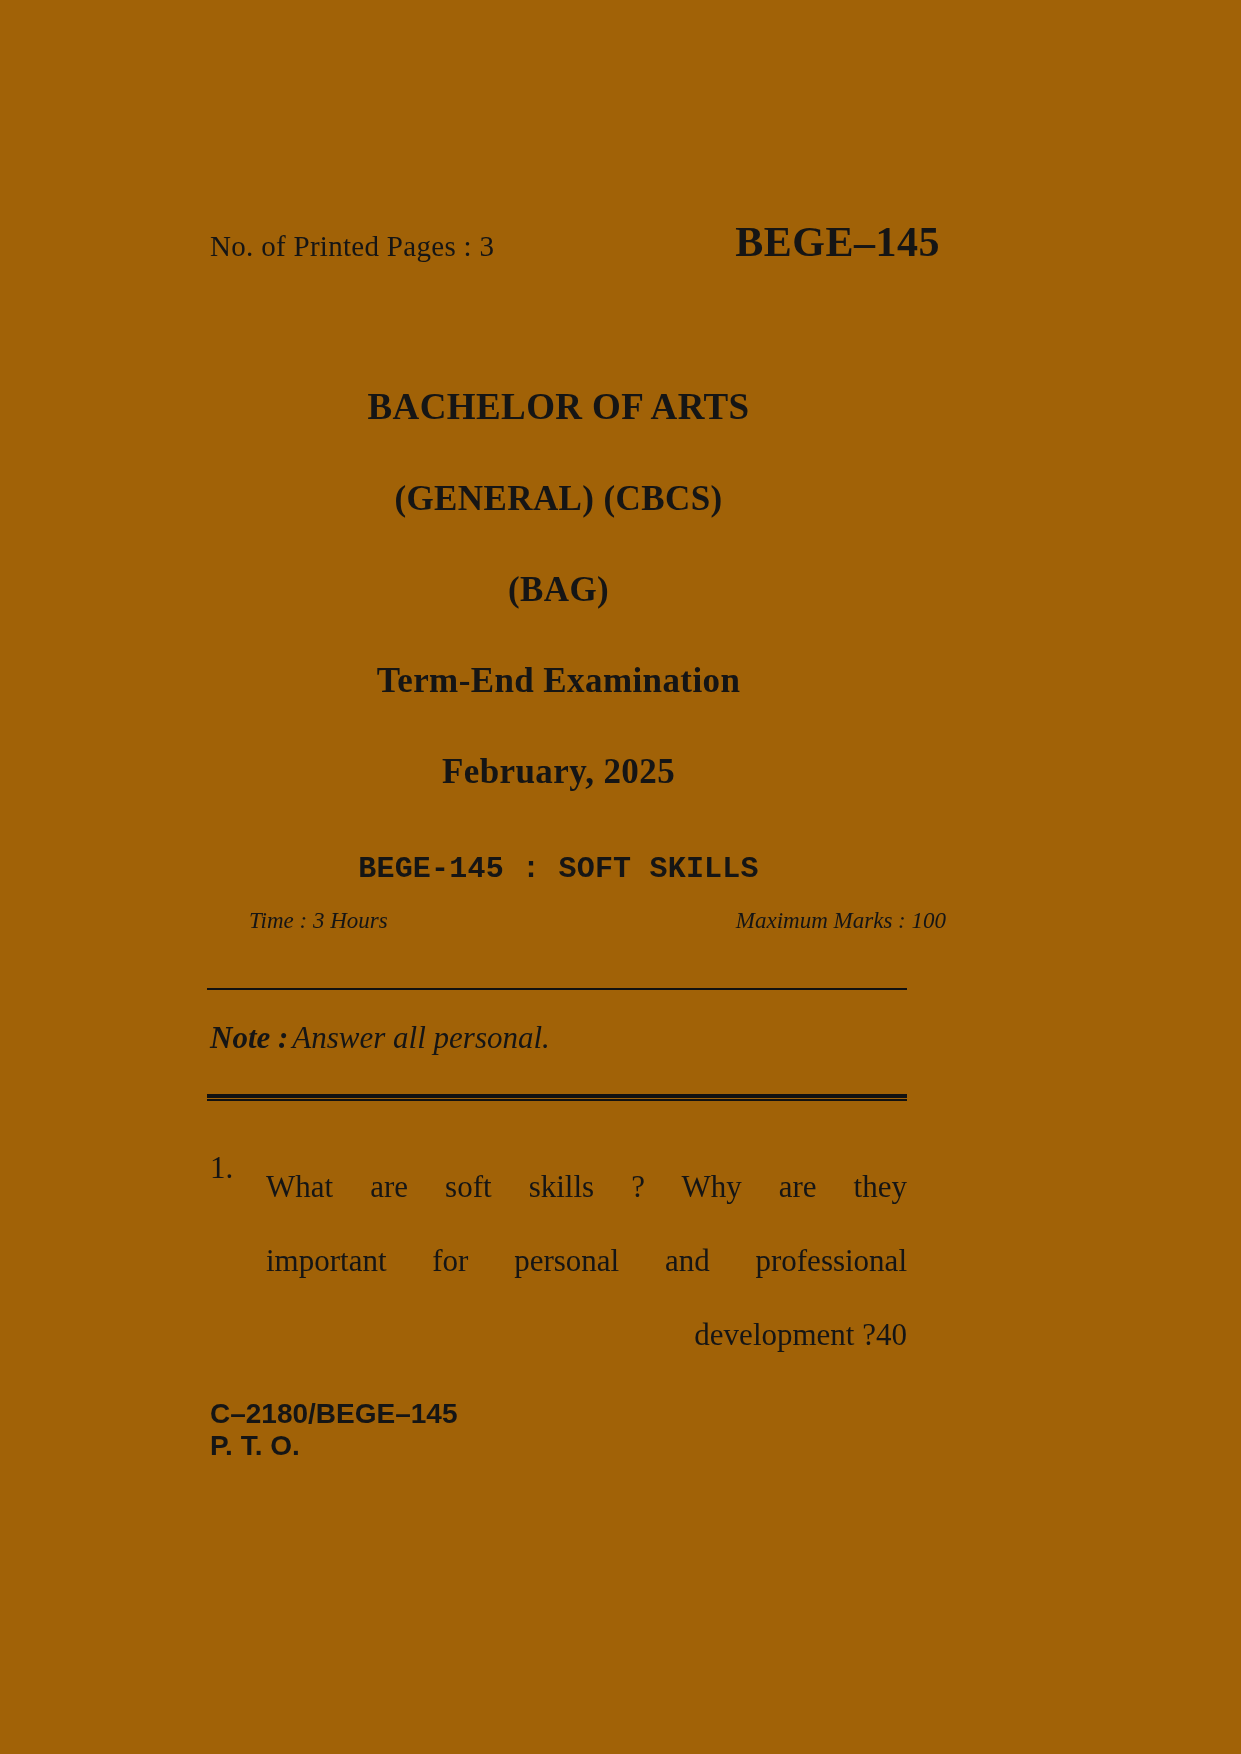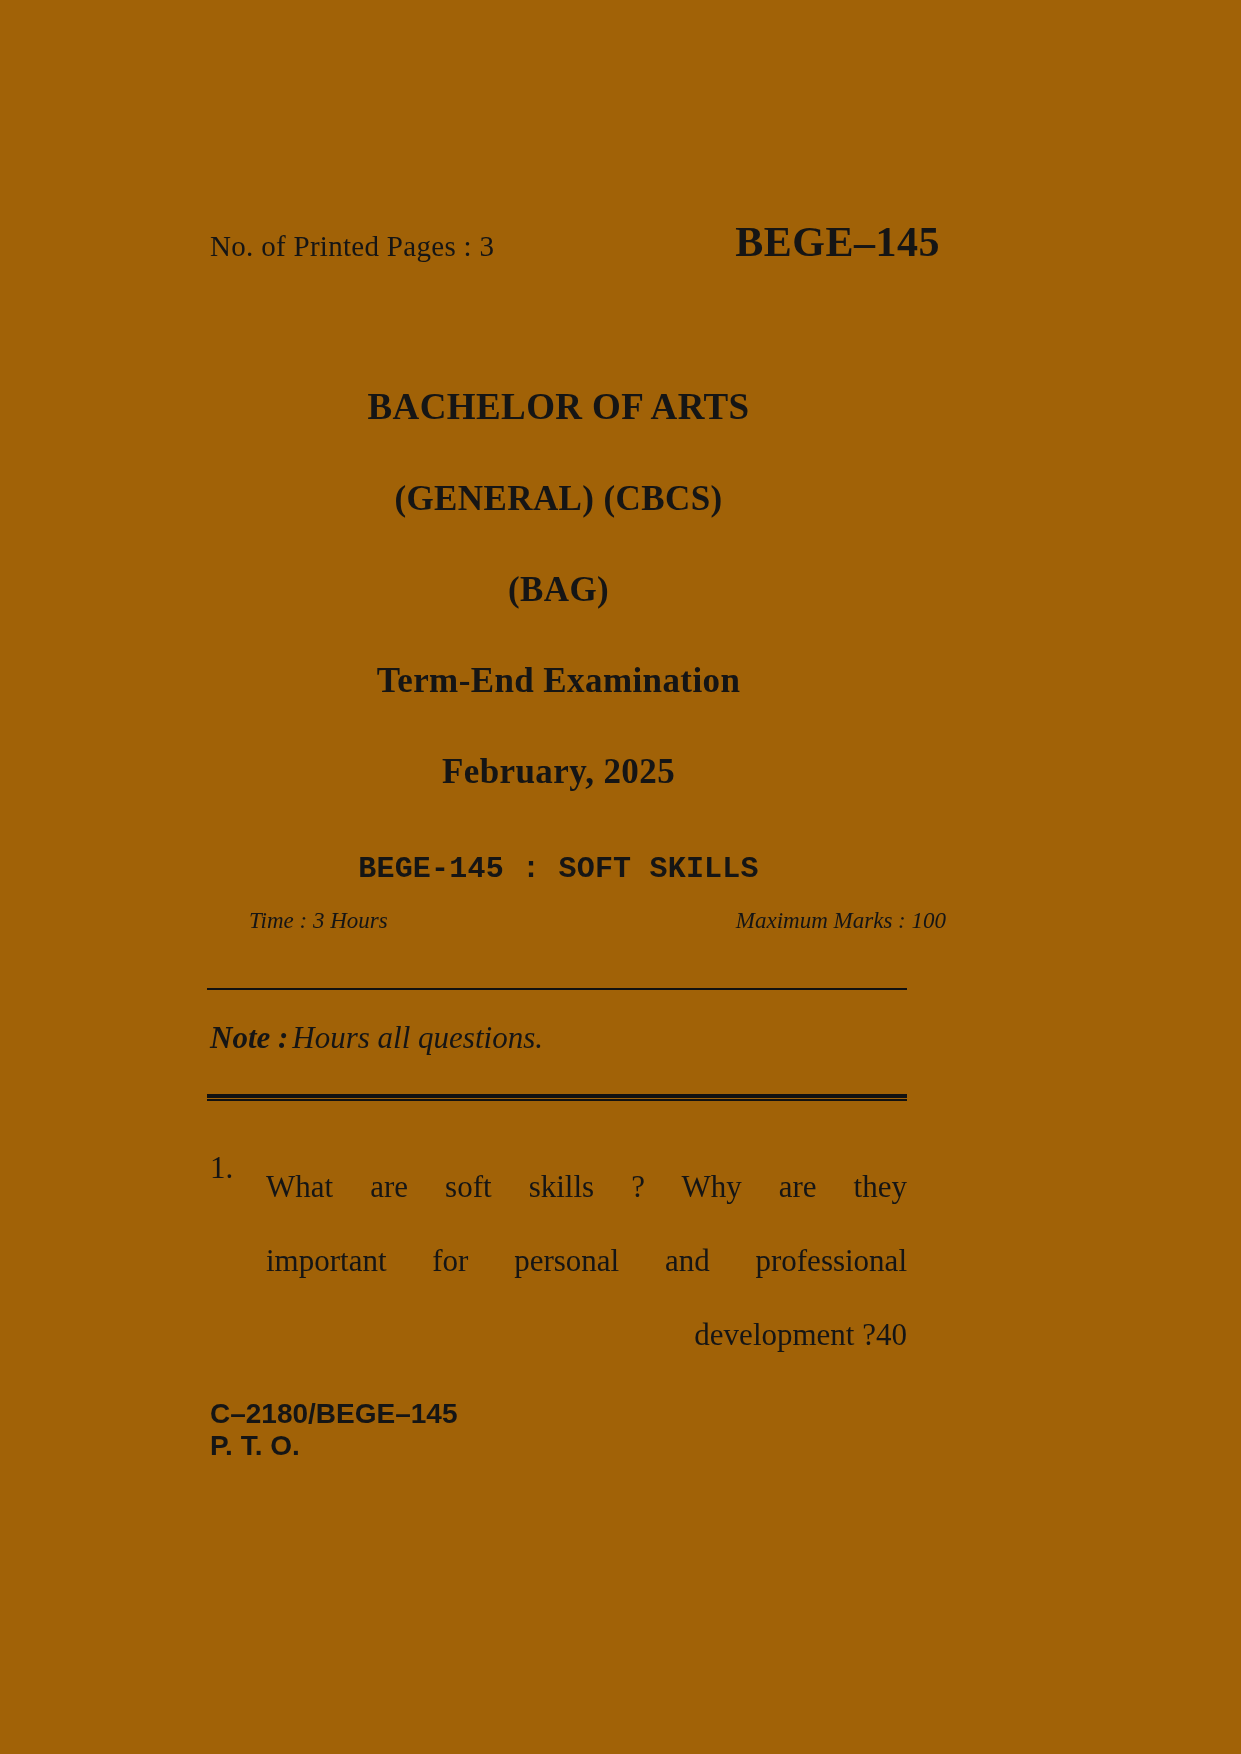--- a/index.html
+++ b/index.html
@@ -161,21 +161,21 @@
   </div>
 
   <div class="meta-row">
     <span>Time : 3 Hours</span>
     <span>Maximum Marks : 100</span>
   </div>
 
   <div class="rule"></div>
 
   <div class="note-row">
-    <span class="note-label">Note :</span><span class="note-text">Hours all questions.</span>
+    <span class="note-label">Note :</span><span class="note-text">Answer all personal.</span>
   </div>
 
   <div class="double-rule"></div>
 
   <div class="question">
     <div class="q-number">1.</div>
     <div class="q-body">
       <div class="q-line">What are soft skills ? Why are they</div>
       <div class="q-line">important for personal and professional</div>
       <div class="q-lastline">

